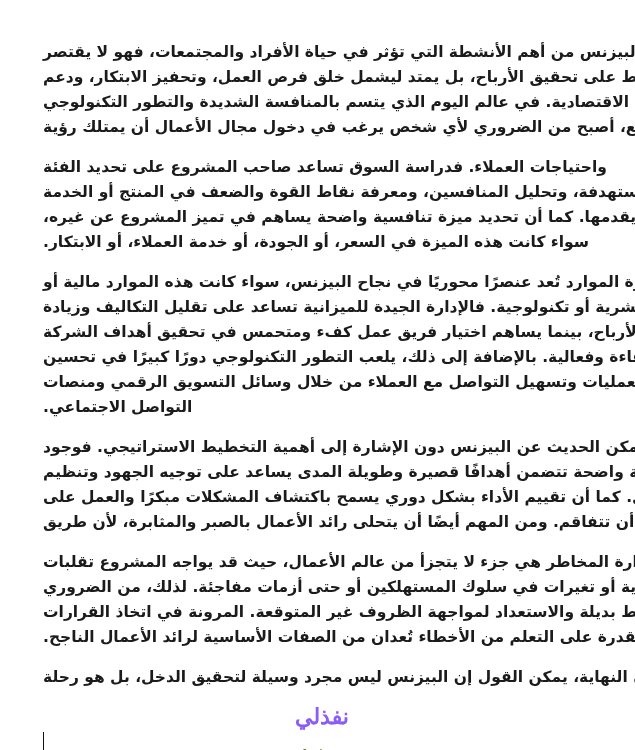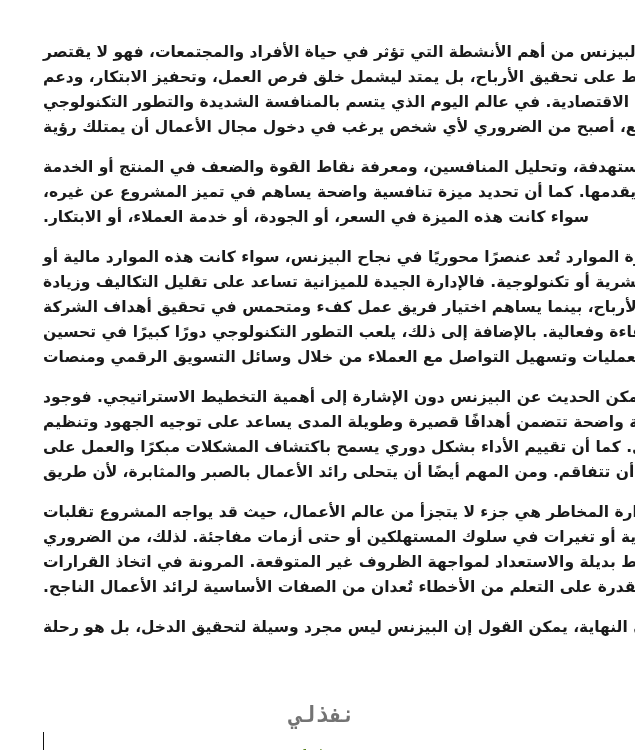--- a/index.html
+++ b/index.html
@@ -39,25 +39,25 @@
     .watermark {
       position: absolute;
       left: 282px;
       top: 706px;
       width: 80px;
       text-align: center;
       color: #d6d6d6;
       pointer-events: none;
     }
     .watermark .logo {
-      font-family: Liberation Mono, monospace;
+      font-family: Liberation Serif, serif;
       font-size: 22px;
       font-weight: bold;
       line-height: 22px;
-      color: #737373;
+      color: #8b5cf6;
     }
     .watermark .site {
       font-family: "DejaVu Sans", sans-serif;
       font-size: 12px;
       line-height: 14px;
       color: #4d7c0f;
       margin-top: 20px;
     }
     .caret {
       position: absolute;
@@ -73,31 +73,33 @@
 
 <div class="doc">
   <div class="para">
     <div class="line"><span>يُعتبر البيزنس من أهم الأنشطة التي تؤثر في حياة الأفراد والمجتمعات، فهو لا يقتصر</span></div>
     <div class="line"><span>فقط على تحقيق الأرباح، بل يمتد ليشمل خلق فرص العمل، وتحفيز الابتكار، ودعم</span></div>
     <div class="line"><span>التنمية الاقتصادية. في عالم اليوم الذي يتسم بالمنافسة الشديدة والتطور التكنولوجي</span></div>
     <div class="line"><span>السريع، أصبح من الضروري لأي شخص يرغب في دخول مجال الأعمال أن يمتلك رؤية</span></div>
   </div>
 
   <div class="para">
+    <div class="line"><span>واحتياجات العملاء. فدراسة السوق تساعد صاحب المشروع على تحديد الفئة</span></div>
     <div class="line"><span>المستهدفة، وتحليل المنافسين، ومعرفة نقاط القوة والضعف في المنتج أو الخدمة</span></div>
     <div class="line"><span>التي يقدمها. كما أن تحديد ميزة تنافسية واضحة يساهم في تميز المشروع عن غيره،</span></div>
     <div class="line"><span>سواء كانت هذه الميزة في السعر، أو الجودة، أو خدمة العملاء، أو الابتكار.</span></div>
   </div>
 
   <div class="para">
     <div class="line"><span>إدارة الموارد تُعد عنصرًا محوريًا في نجاح البيزنس، سواء كانت هذه الموارد مالية أو</span></div>
     <div class="line"><span>بشرية أو تكنولوجية. فالإدارة الجيدة للميزانية تساعد على تقليل التكاليف وزيادة</span></div>
     <div class="line"><span>الأرباح، بينما يساهم اختيار فريق عمل كفء ومتحمس في تحقيق أهداف الشركة</span></div>
     <div class="line"><span>بكفاءة وفعالية. بالإضافة إلى ذلك، يلعب التطور التكنولوجي دورًا كبيرًا في تحسين</span></div>
     <div class="line"><span>العمليات وتسهيل التواصل مع العملاء من خلال وسائل التسويق الرقمي ومنصات</span></div>
+    <div class="line"><span>التواصل الاجتماعي.</span></div>
   </div>
 
   <div class="para">
     <div class="line"><span>لا يمكن الحديث عن البيزنس دون الإشارة إلى أهمية التخطيط الاستراتيجي. فوجود</span></div>
     <div class="line"><span>خطة واضحة تتضمن أهدافًا قصيرة وطويلة المدى يساعد على توجيه الجهود وتنظيم</span></div>
     <div class="line"><span>العمل. كما أن تقييم الأداء بشكل دوري يسمح باكتشاف المشكلات مبكرًا والعمل على</span></div>
     <div class="line"><span>حلها قبل أن تتفاقم. ومن المهم أيضًا أن يتحلى رائد الأعمال بالصبر والمثابرة، لأن طريق</span></div>
   </div>
 
   <div class="para">

